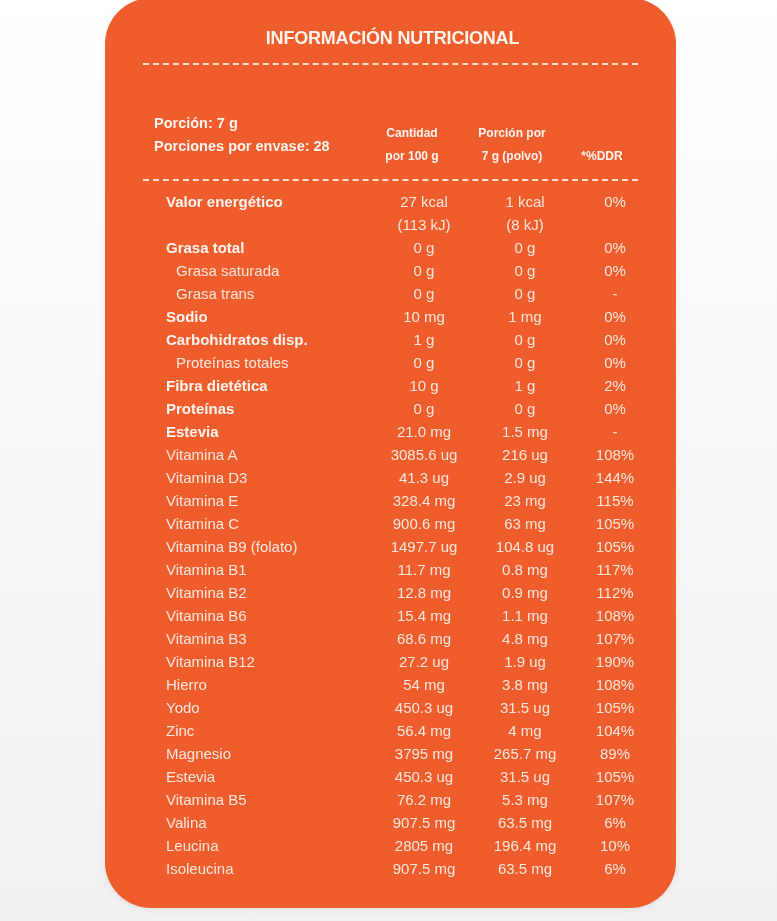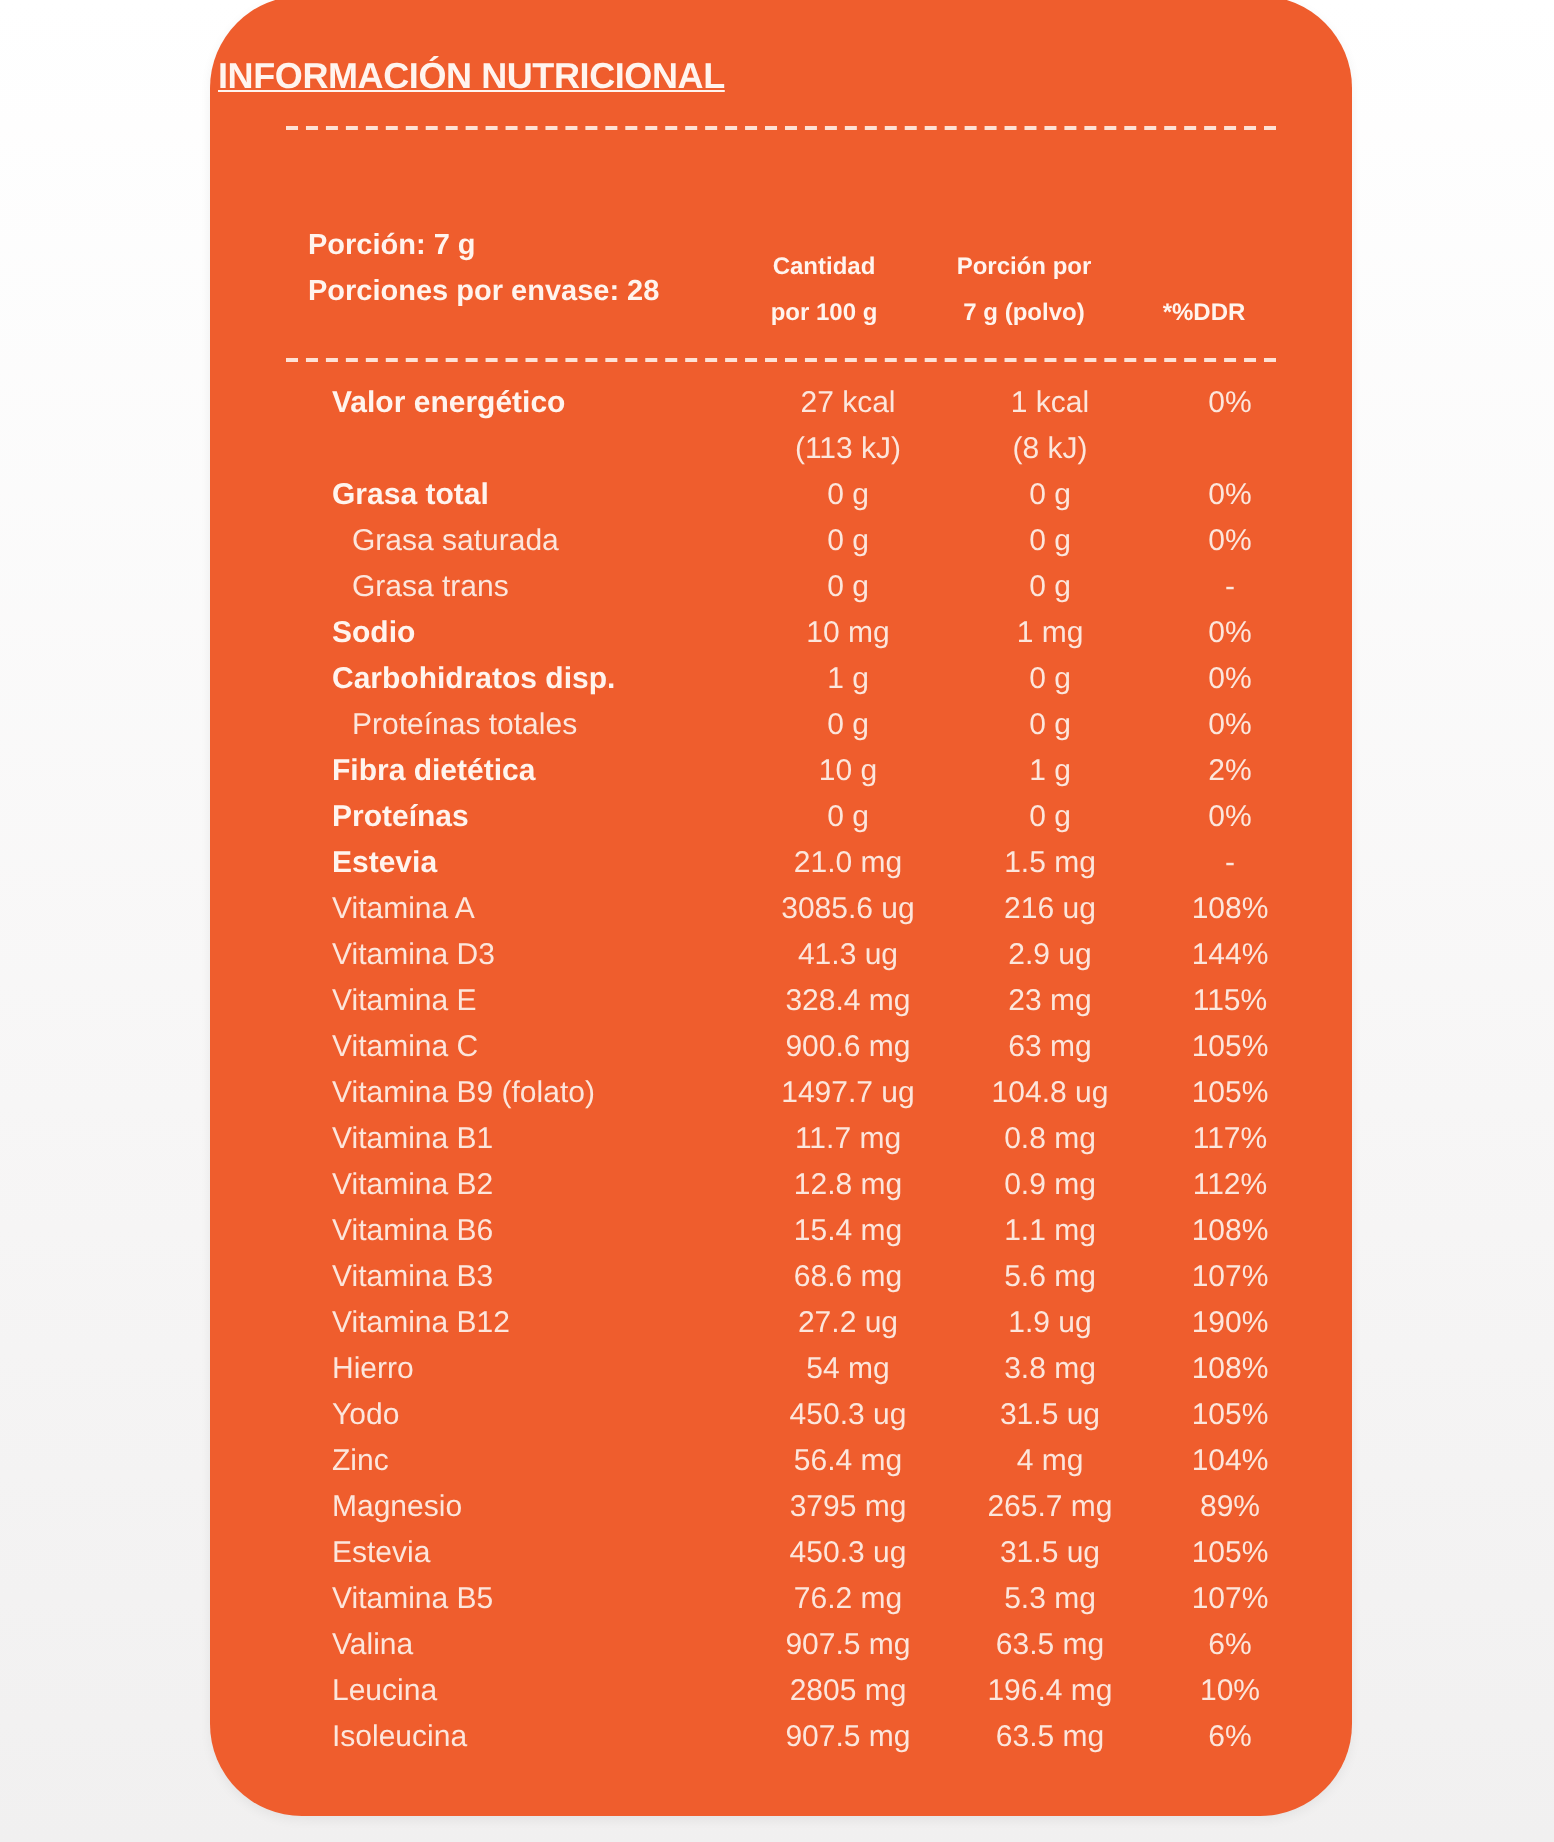--- a/index.html
+++ b/index.html
@@ -8,22 +8,22 @@
       background: linear-gradient(180deg, #ffffff 0%, #f7f6f6 60%, #f1f0f0 100%);
       font-family: "Liberation Sans", "DejaVu Sans", sans-serif;
       position: relative;
     }
     .card {
       position: absolute; left: 105px; top: -2px; width: 571px; height: 910px;
       background: #ef5d2d; border-radius: 46px; color: #fdf0ea;
       box-shadow: 0 2px 6px rgba(0,0,0,0.06);
     }
     .title {
-      position: absolute; left: 4px; right: 0; top: 30px; 
-      font-weight: bold; font-size: 18px; color: #fff4ee; letter-spacing: -0.2px; text-decoration: underline;
+      position: absolute; left: 4px; right: 0; top: 30px; text-align: center;
+      font-weight: bold; font-size: 18px; color: #fff4ee; letter-spacing: -0.2px;
     }
     .dash {
       position: absolute; left: 38px; right: 38px; height: 0;
       border-top: 2px dashed rgba(255,240,232,0.9);
     }
     .d1 { top: 65px; }
     .d2 { top: 181px; }
     .meta { position: absolute; left: 49px; font-weight: bold; font-size: 14.5px; color: #fff4ee; margin-top: 37px; }
     .m1 { top: 80px; }
     .m2 { top: 103px; }
@@ -245,21 +245,21 @@
           <span class="sub">1.1 mg</span>
         </span>
         <span class="c3">108%</span>
       </div>
       <div class="row">
         <span class="label">Vitamina B3</span>
         <span class="c1">
           <span class="sub">68.6 mg</span>
         </span>
         <span class="c2">
-          <span class="sub">5.6 mg</span>
+          <span class="sub">4.8 mg</span>
         </span>
         <span class="c3">107%</span>
       </div>
       <div class="row">
         <span class="label">Vitamina B12</span>
         <span class="c1">
           <span class="sub">27.2 ug</span>
         </span>
         <span class="c2">
           <span class="sub">1.9 ug</span>

